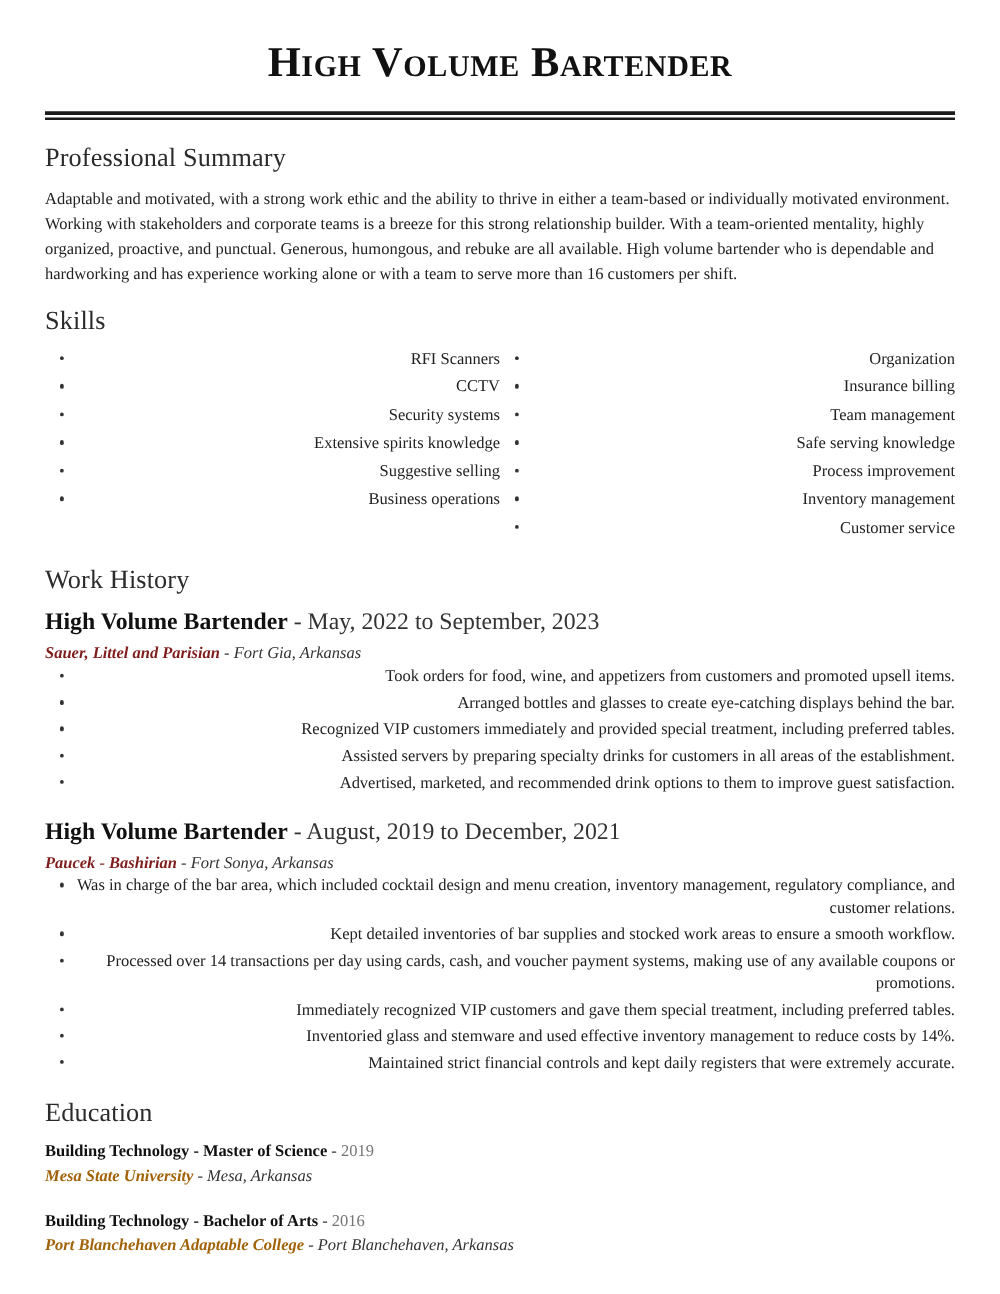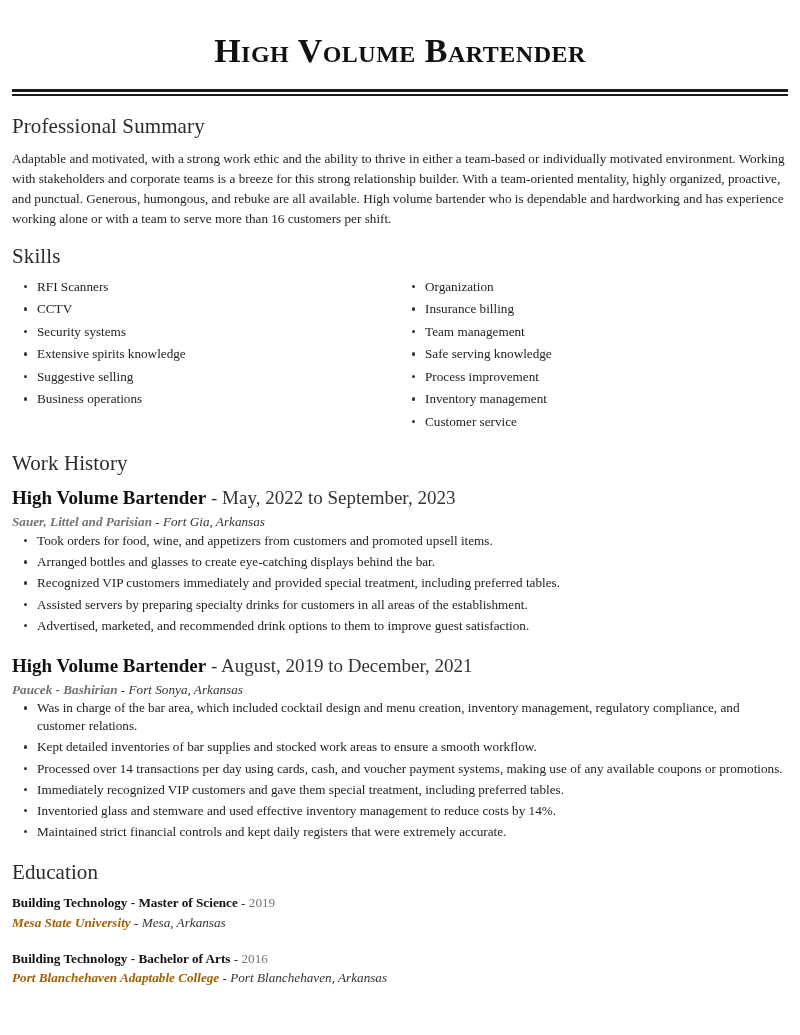--- a/index.html
+++ b/index.html
@@ -11,21 +11,21 @@
   body {
     width: 800px;
     height: 1035px;
     font-family: "Liberation Serif", "DejaVu Serif", serif;
     color: #1a1a1a;
     overflow: hidden;
   }
   .page {
     width: 800px;
     height: 1035px;
-    padding: 0 12px;
+    padding: 0 36px;
     background: #ffffff;
     position: relative;
   }
 
   
   .header-title {
     text-align: center;
     font-family: "Liberation Serif", "DejaVu Serif", serif;
     font-weight: 700;
     font-size: 34px;
@@ -89,20 +89,21 @@
     color: #222222;
     text-align: left;
     margin: 0;
   }
 
   
   ul.bullets {
     list-style: none;
     margin: 0;
     padding: 0;
+    text-align: right;
   }
   ul.bullets > li {
     position: relative;
     padding-left: 25px;
     font-size: 13.2px;
     line-height: 1.36;
     color: #222222;
     margin-bottom: 3.2px;
   }
   ul.bullets > li::before {
@@ -151,21 +152,21 @@
     color: #333333;
   }
   .job-line2 {
     font-size: 13.2px;
     line-height: 1.42;
     margin-top: 1px;
   }
   .job-company {
     font-weight: 700;
     font-style: italic;
-    color: #737373;
+    color: #7f1d1d;
   }
   .job-location {
     font-style: italic;
     color: #333333;
   }
   .job-bullets {
     margin-top: 8px;
   }
   .job-bullets > li {
     margin-bottom: 3.6px;

